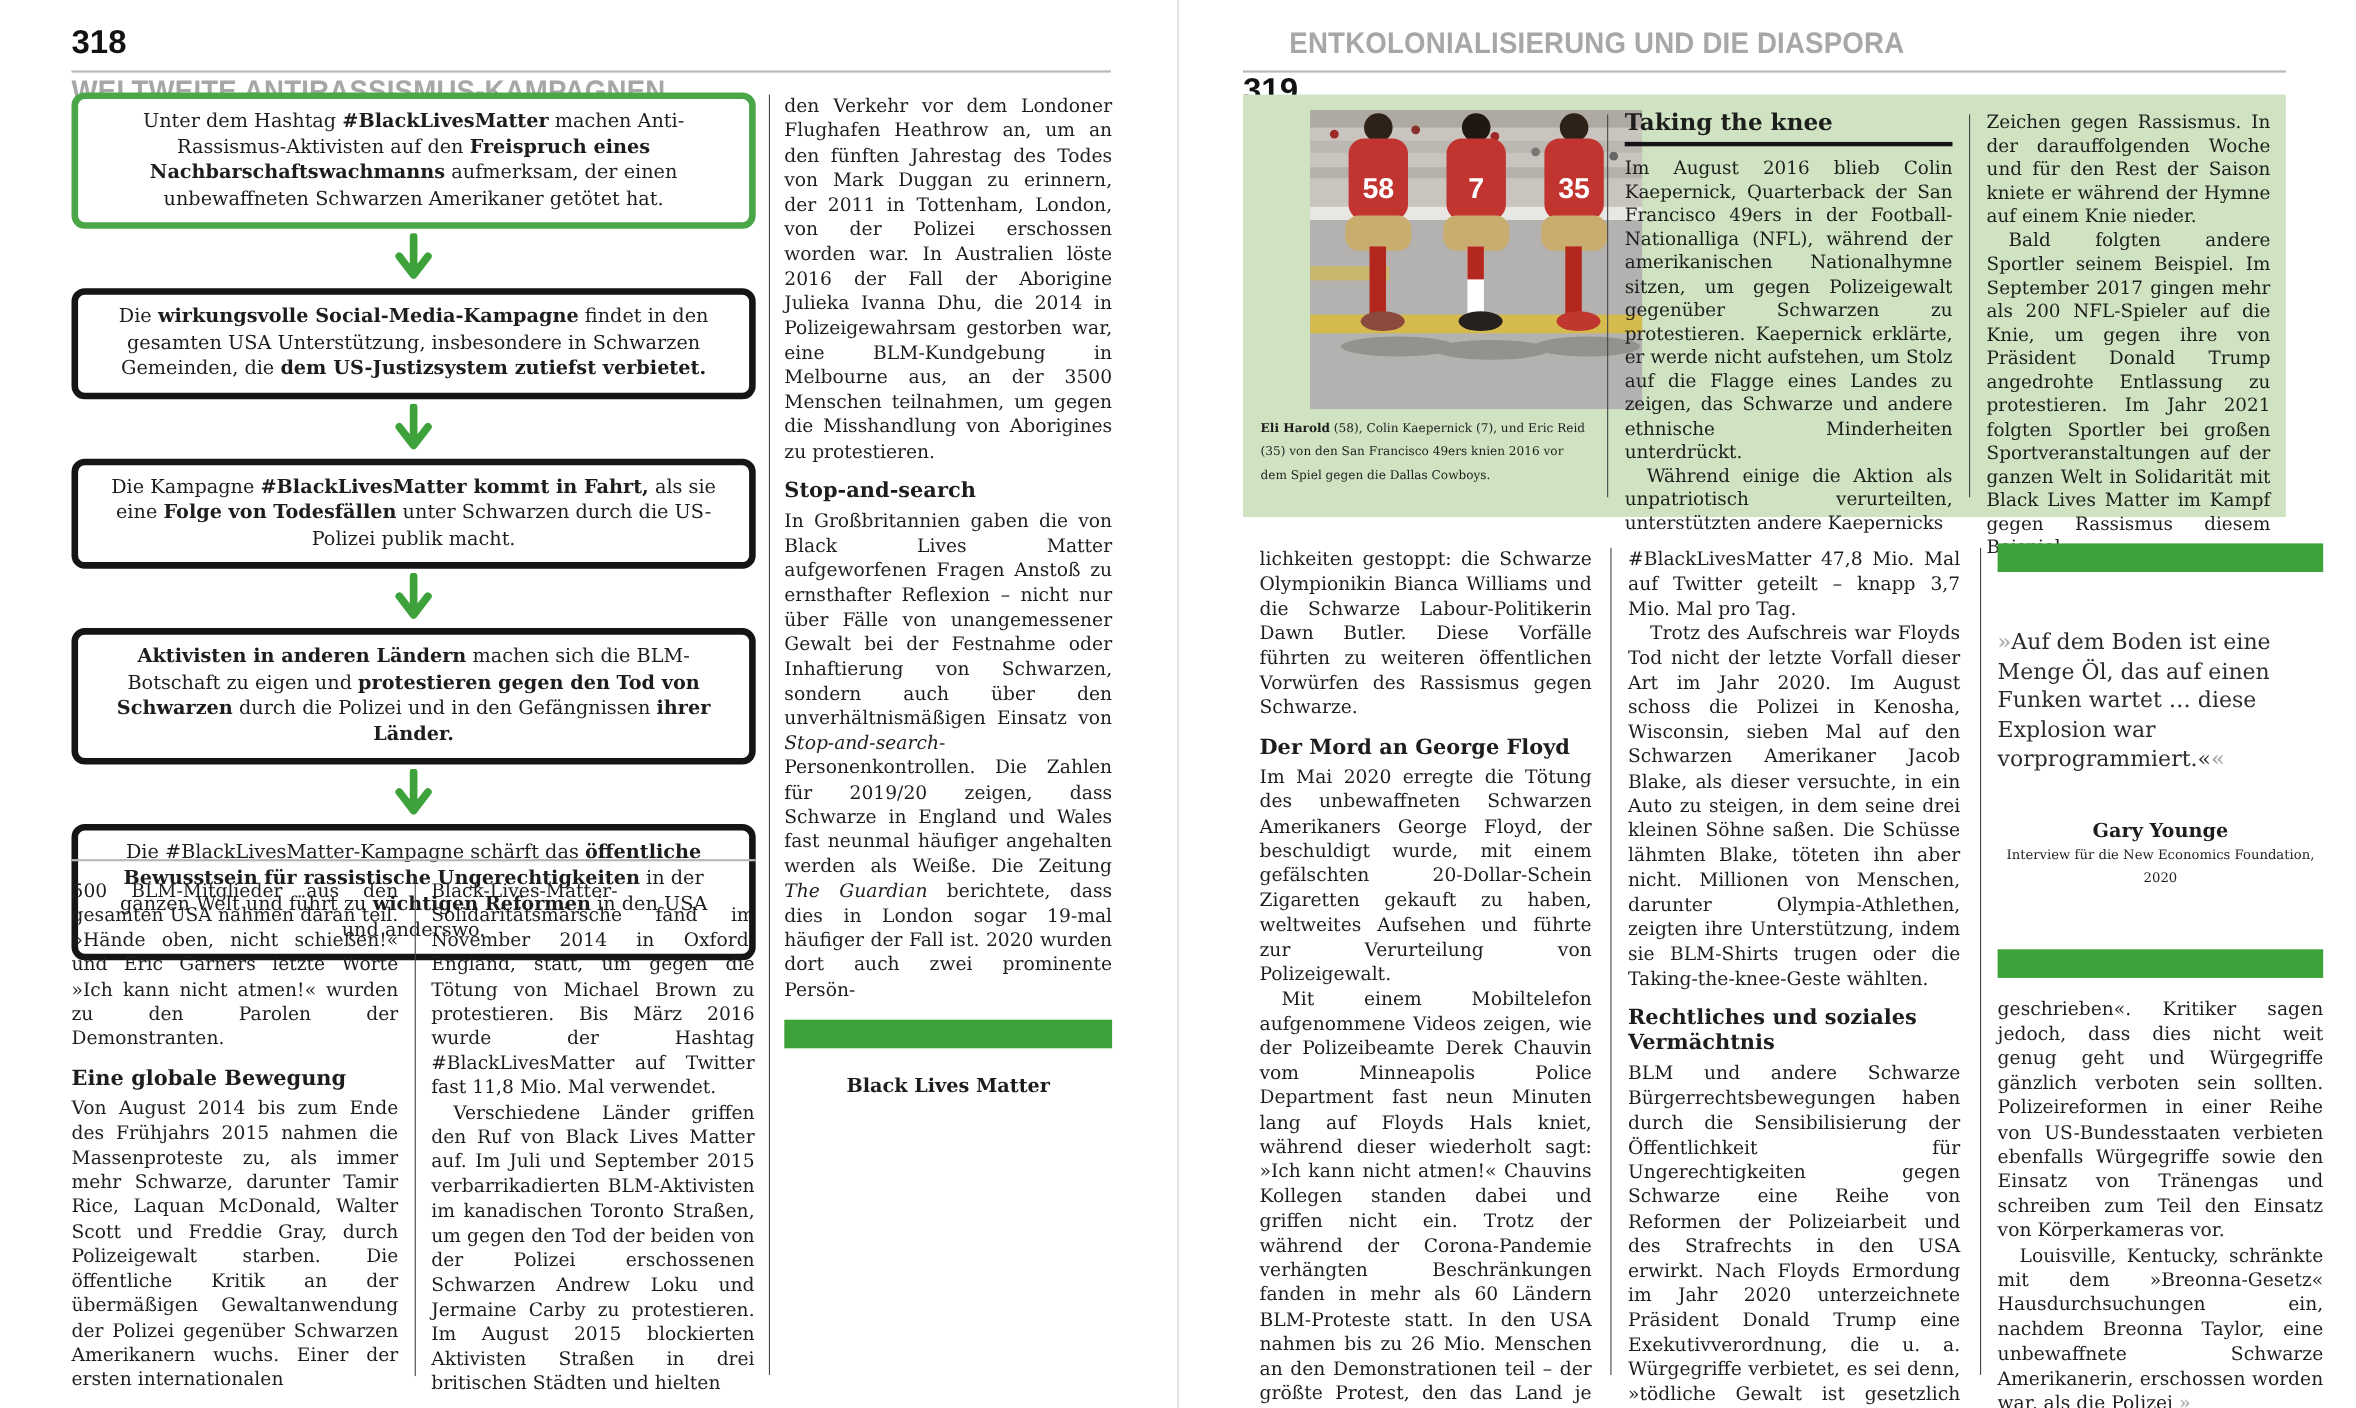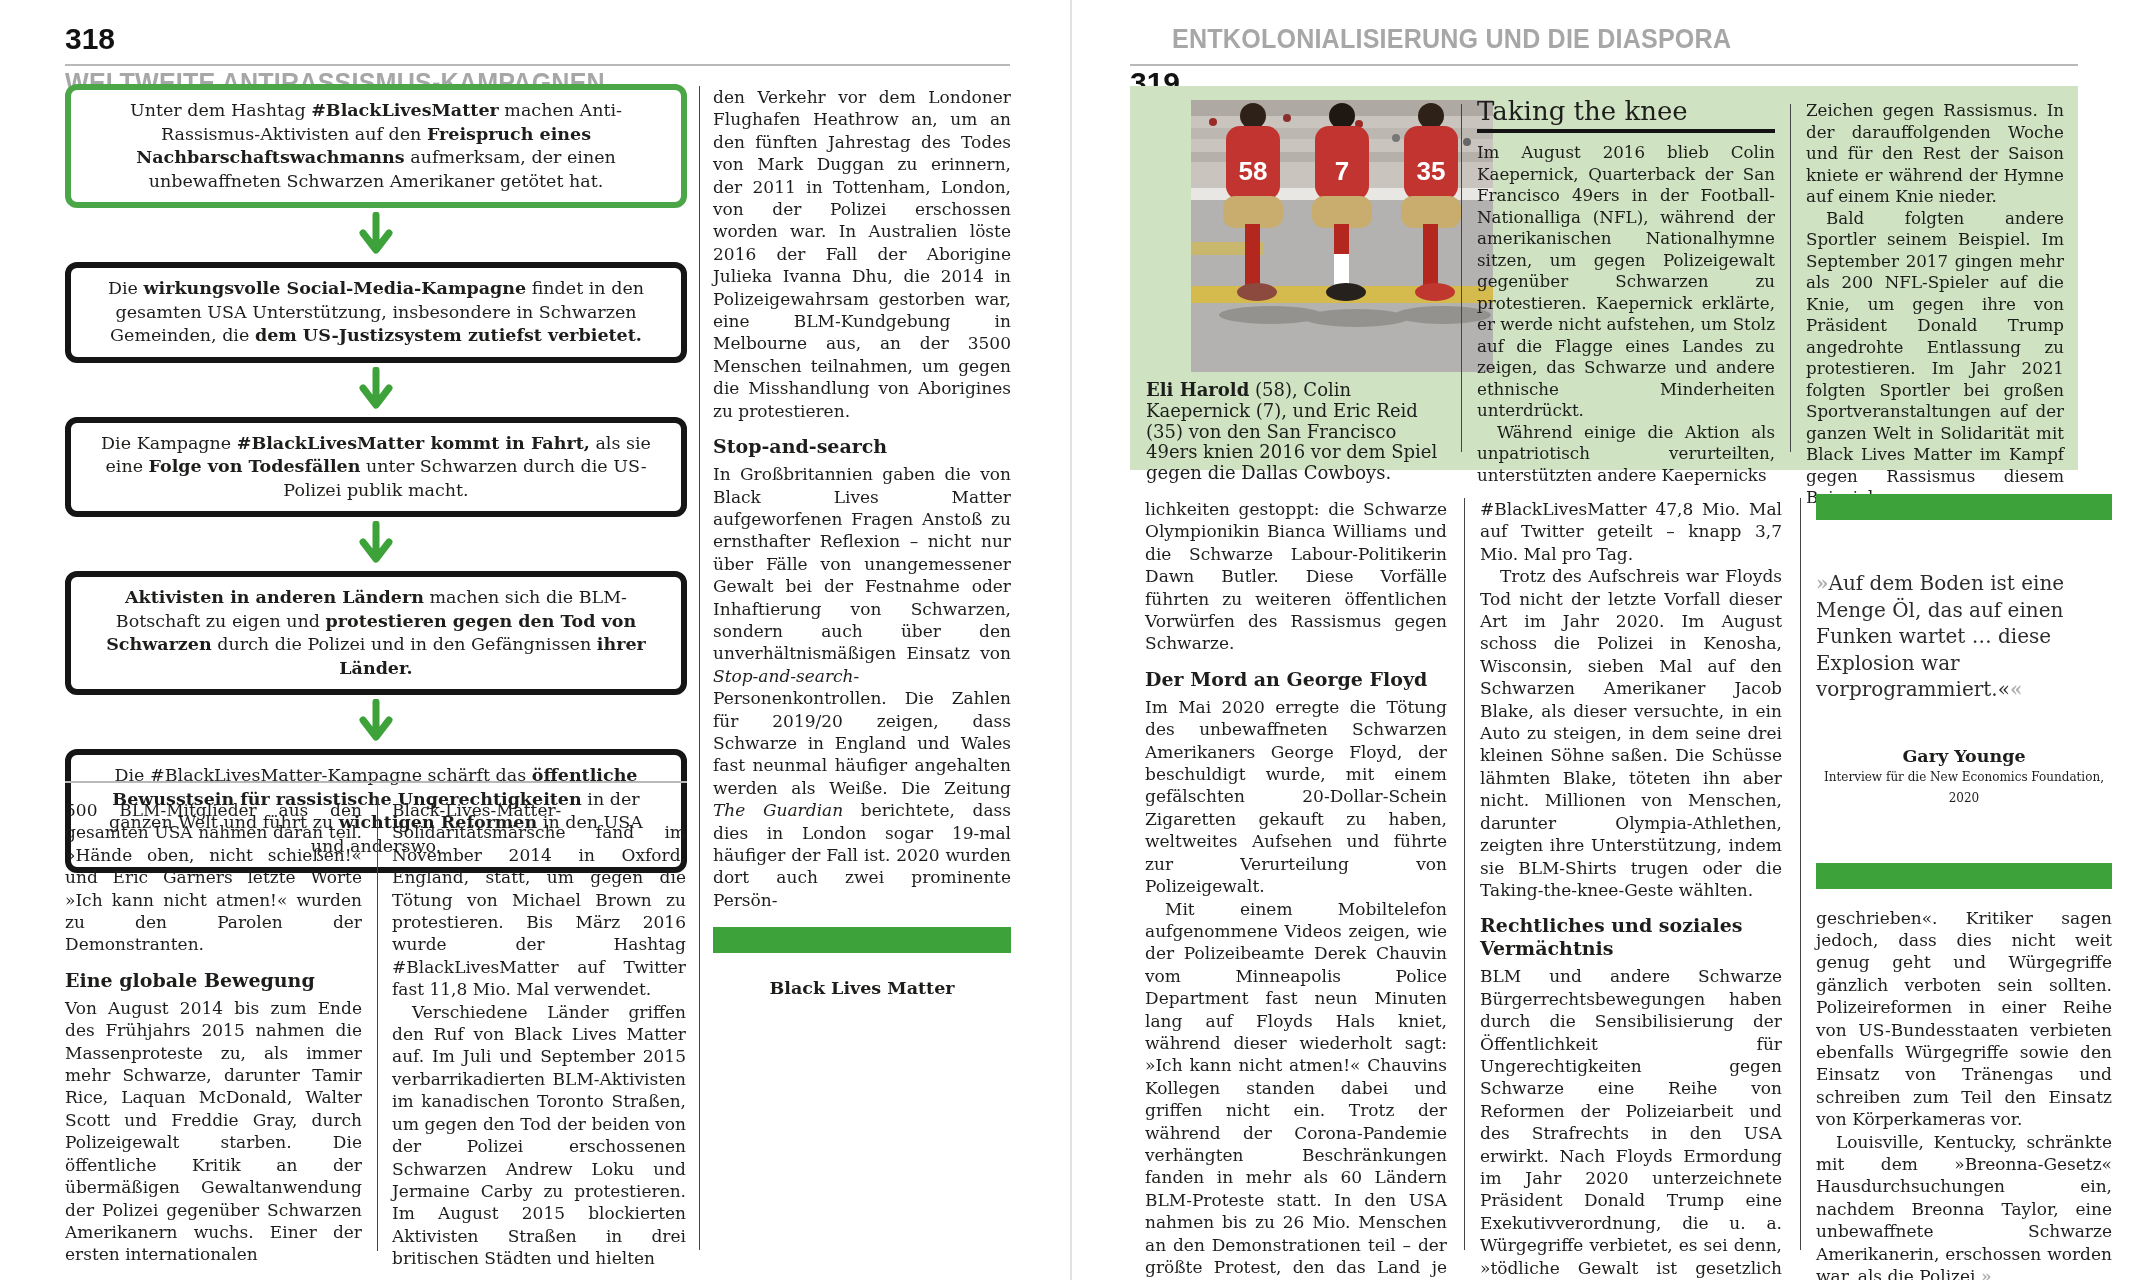--- a/index.html
+++ b/index.html
@@ -22,23 +22,23 @@
   .col p{margin:0;}
   .col p.ind{text-indent:20px;}
   .sechead{font-weight:700;font-size:19px;line-height:23px;margin:13px 0 5px;text-align:left;hyphens:none;}
   .greenbar{height:26px;background:#3EA23B;}
   .quoteblk{text-align:left;font-size:20px;line-height:26.5px;color:#2c2c2c;hyphens:none;}
   .qmark,.cmark{color:#b2b2b2;font-weight:700;}
   .qattr{text-align:center;font-weight:700;font-size:17.5px;line-height:22px;}
   .qattr-sub{text-align:center;font-size:12px;line-height:21px;font-weight:400;}
   .feature{position:absolute;background:#CFE3C2;}
   .feature .col{font-size:16.7px;line-height:21.5px;}
-  .tkhead{font-weight:400;font-size:26px;line-height:26px;text-align:left;}
+  .tkhead{font-weight:700;font-size:21px;line-height:26px;text-align:left;}
   .tkrule{height:4px;background:#141414;margin:5px 0 9px;}
-  .caption{position:absolute;font-size:18px;line-height:20.8px;text-align:left;}
+  .caption{position:absolute;font-size:11px;line-height:20.8px;text-align:left;}
   .photo{position:absolute;padding-left:45px;}
   b{font-weight:700;} i{font-style:italic;}
 </style>
 </head>
 <body>
 
 <div>
 
   <div class="hdrrow" style="left:65px;top:24px">
     <span class="pgnum">318</span>

